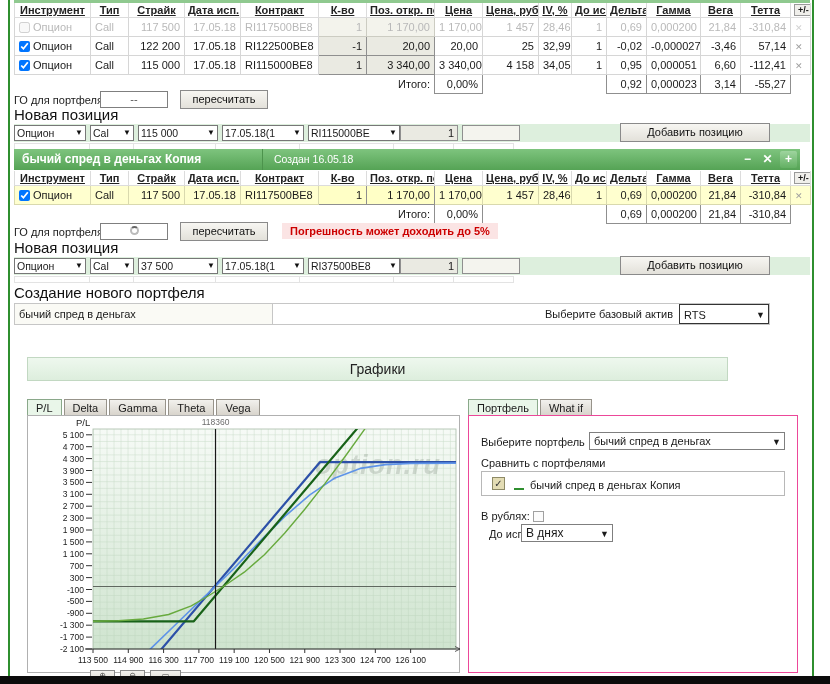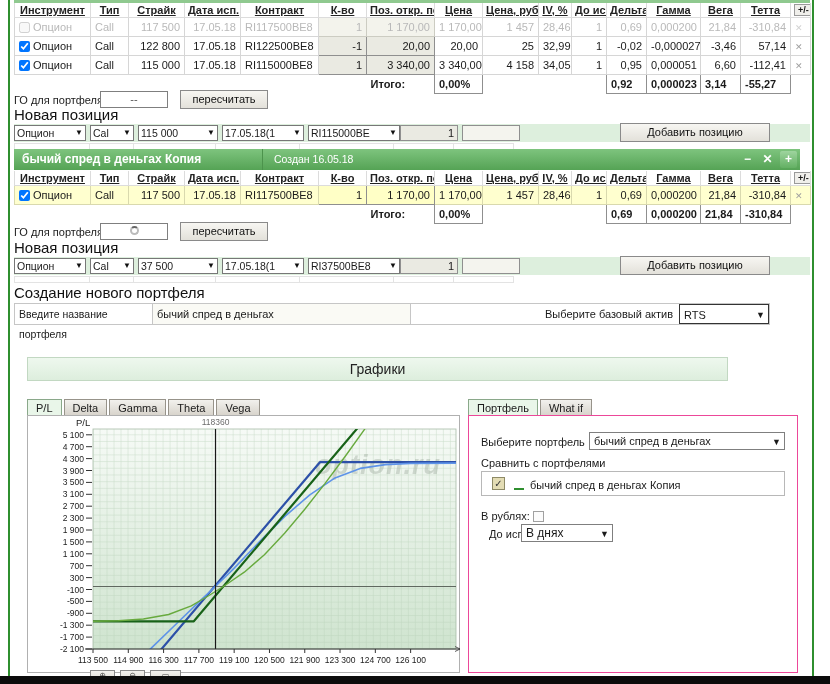--- a/index.html
+++ b/index.html
@@ -12,21 +12,21 @@
   table.ptable { position:absolute; left:14px; border-collapse:collapse; table-layout:fixed; width:796px; font-size:11px; }
   table.ptable th { font-weight:bold; height:14px; border:1px solid #dcdcdc; border-top:none; padding:0 3px; white-space:nowrap; overflow:hidden; text-align:center; }
   table.ptable th .collink { text-decoration:underline; color:#222; cursor:pointer; }
   table.ptable td { height:19px; border:1px solid #d6d6d6; padding:0 4px; white-space:nowrap; overflow:hidden; background:#fff; }
   table.ptable td.num { text-align:right; }
   table.ptable td.input-cell { background:#eaeae2; border:1px solid #8f8f8f; }
   tr.muted td { color:#b9b9b9; }
   tr.muted td.input-cell { background:#f3f3ec; border-color:#ccccc2; }
   tr.hl td { background:#ffffcf; border-color:#d9d9ae; }
   tr.hl td.input-cell { background:#ffffc6; border-color:#8f8f8f; }
-  tr.totals td { border:none; background:transparent; font-weight:bold; text-align:left; }
+  tr.totals td { border:none; background:transparent; font-weight:normal; text-align:right; }
   tr.totals td.total-box { border:1px solid #8f8f8f; background:#fff; }
   .del { color:#9f9f9f; font-size:9px; cursor:pointer; }
   tr.muted .del { color:#d2d2d2; }
   .pm-btn { display:inline-block; border:1px solid #9a9a9a; background:#f0efeb; font-size:9px; padding:0 3px; cursor:pointer; text-decoration:none; }
   .chk { width:11px; height:11px; vertical-align:-2px; margin-right:3px; }
 
   
   .lbl { position:absolute; white-space:nowrap; }
   .inputbox { position:absolute; height:17px; border:1px solid #7f7f7f; background:#fff; text-align:center; line-height:15px; color:#555; }
   .btn { position:absolute; height:19px; background:linear-gradient(#f7f6f2,#e3e1da); border:1px solid #8a8a8a; text-align:center; line-height:17px; cursor:pointer; color:#111; }
@@ -141,21 +141,21 @@
           <td class="num ">1</td>
           <td class="num ">0,69</td>
           <td class="num ">0,000200</td>
           <td class="num ">21,84</td>
           <td class="num ">-310,84</td>
           <td><span class="del">✕</span></td>
         </tr>
         <tr class="">
           <td><input type="checkbox" class="chk" checked="" style=""><span>Опцион</span></td>
           <td class="">Call</td>
-          <td class="num ">122 800</td>
+          <td class="num ">122 200</td>
           <td class="num ">17.05.18</td>
           <td class="">RI122500BE8</td>
           <td class="num input-cell">-1</td>
           <td class="num input-cell">20,00</td>
           <td class="num ">20,00</td>
           <td class="num ">25</td>
           <td class="num ">32,99</td>
           <td class="num ">1</td>
           <td class="num ">-0,02</td>
           <td class="num ">-0,000027</td>
@@ -308,20 +308,21 @@
           <td class="totals total-box">-310,84</td>
           <td></td>
         </tr>
       </tbody>
     </table>
   <div class="lbl" style="left:14px; top:226px;">ГО для портфеля:</div>
   <div class="inputbox" style="left:100px; top:223px; width:68px;">
     <span style="display:inline-block;width:9px;height:9px;border:2px solid #bbb;border-top-color:#666;border-radius:50%;margin-top:2px;"></span>
   </div>
   <div class="btn" style="left:180px; top:222px; width:88px;">пересчитать</div>
+  <div class="warn" style="left:282px; top:223px;">Погрешность может доходить до 5%</div>
   <div class="h2" style="left:14px; top:239px;">Новая позиция</div>
   <div class="nprow" style="top:257px;" id="p2-npos">
       <span class="sel" style="left: 0px; width: 72px;">
         <span class="st">Опцион</span>
         <span class="arr">▼</span>
       </span>
       <span class="sel" style="left: 76px; width: 44px;">
         <span class="st">Cal</span>
         <span class="arr">▼</span>
       </span>
@@ -346,21 +347,20 @@
       <i style="width:44px"></i>
       <i style="width:82px"></i>
       <i style="width:84px"></i>
       <i style="width:94px"></i>
       <i style="width:60px"></i>
       <i style="width:60px"></i>
   </div>
 
   <div class="h2" style="left:14px; top:284px;">Создание нового портфеля</div>
   <div class="create-row" style="top:303px;">
-    <div class="cell-lbl">Введите название портфеля</div>
     <div class="cell-input">бычий спред в деньгах</div>
     <div class="spacer">Выберите базовый актив</div>
     <div class="asset-sel">
       <span>RTS</span>
       <span class="arr">▼</span>
     </div>
   </div>
 
   <div class="charts-bar">Графики</div>
   <div class="tabs" style="left:27px; top:399px;" id="chart-tabs">

